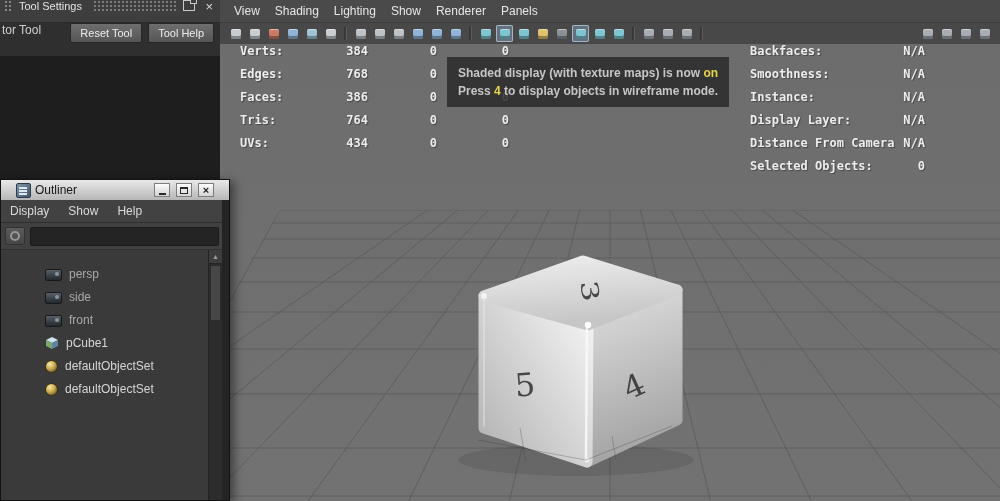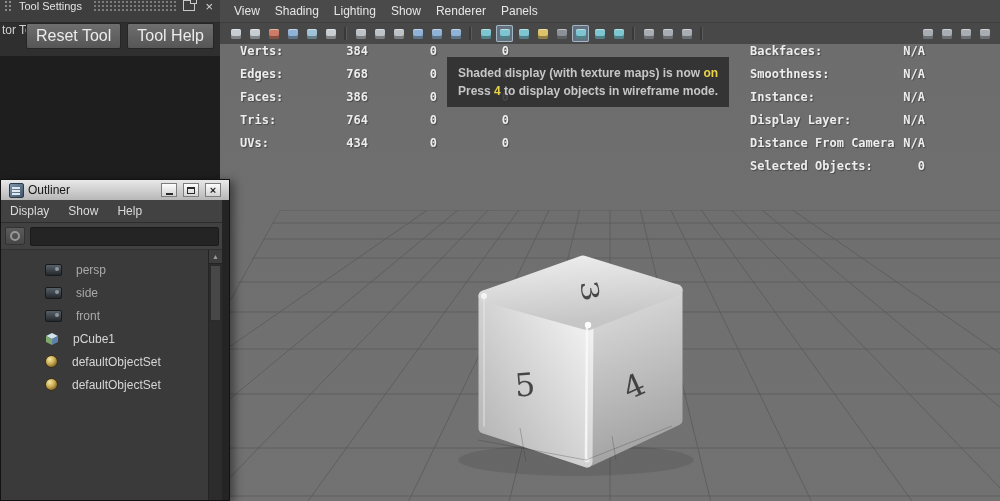--- a/index.html
+++ b/index.html
@@ -11,21 +11,21 @@
   .ts-titlebar{height:22px;background:#3e3e3e;border-bottom:1px solid #2a2a2a;display:flex;align-items:flex-start;padding:0 4px;}
   .grip{width:9px;height:13px;background:radial-gradient(circle,#8a8a8a 1px,transparent 1.3px);background-size:4px 4px;flex:none;}
   .ts-title{color:#e3e3e3;font-size:11px;padding:0 6px;white-space:nowrap;}
   .grip-fill{flex:1;height:11px;margin:0 5px;background:radial-gradient(circle,#7c7c7c 1px,transparent 1.3px);background-size:4px 4px;}
   .ts-float-icon{width:10px;height:9px;border:1px solid #c9c9c9;position:relative;margin-right:7px;flex:none;}
   .ts-float-icon::after{content:"";position:absolute;right:-3px;top:-3px;width:5px;height:4px;background:#3e3e3e;border:1px solid #c9c9c9;}
   .ts-close{color:#d8d8d8;font-size:13px;line-height:13px;padding:0 3px;cursor:default;}
   .ts-row{height:33px;background:#2f2f2f;border-bottom:1px solid #171717;display:flex;align-items:flex-start;}
   .ts-tool-label{color:#cfcfcf;font-size:12px;padding-left:2px;flex:1;white-space:nowrap;overflow:hidden;}
   .ts-button{background:linear-gradient(#6e6e6e,#565656);border:1px solid #262626;border-radius:2px;
-             color:#ececec;font-size:16px;padding:3px 9px;margin-right:6px;white-space:nowrap;}
+             color:#ececec;font-size:11px;padding:3px 9px;margin-right:6px;white-space:nowrap;}
   .ts-content{position:absolute;left:0;top:56px;right:0;bottom:0;background:#1e1e1e;}
 
   
   .viewport{position:absolute;left:220px;top:0;width:780px;height:414px;background:#0f172a;}
   .vp-menubar{height:22px;background:#4a4a4a;display:flex;align-items:center;gap:15px;padding-left:14px;
               font-size:12px;color:#e6e6e6;border-bottom:1px solid #3f3f3f;}
   .vp-menu{cursor:default;}
   .vp-toolbar{height:21px;background:#484848;border-bottom:1px solid #393939;display:flex;align-items:center;padding:0 7px;gap:2px;}
   .tb-icon{width:17px;height:17px;display:flex;align-items:center;justify-content:center;border-radius:2px;flex:none;}
   .tb-icon.active{background:#64707d;box-shadow:inset 0 0 0 1px #a3b6c6;}
@@ -49,38 +49,38 @@
 
   
   .vp-tooltip{position:absolute;left:227px;top:57px;background:rgba(42,42,42,.85);padding:7px 11px;
               font-size:12px;font-weight:bold;color:#c6c6c6;line-height:18px;white-space:nowrap;z-index:5;}
   .hl{font-weight:bold;}
 
   
   .outliner{position:absolute;left:0;top:179px;width:230px;height:322px;background:#3a3a3a;
             border:1px solid #121212;box-sizing:border-box;box-shadow:4px 2px 9px rgba(0,0,0,.45);z-index:10;
             display:flex;flex-direction:column;}
-  .ol-titlebar{height:20px;flex:none;background:linear-gradient(#e9e9e9,#b7b7b7);display:flex;align-items:center;padding:0 8px;gap:4px;}
+  .ol-titlebar{height:20px;flex:none;background:linear-gradient(#e9e9e9,#b7b7b7);display:flex;align-items:center;padding:0 15px;gap:4px;}
   .ol-win-icon{width:13px;height:13px;background:linear-gradient(135deg,#8096aa,#3f566c);border:1px solid #2c3a49;border-radius:2px;position:relative;flex:none;}
   .ol-win-icon::after{content:"";position:absolute;left:2px;top:3px;width:8px;height:2px;background:#dfe8ef;box-shadow:0 3px 0 #dfe8ef,0 6px 0 #dfe8ef;}
   .ol-title{flex:1;font-size:12px;color:#161616;}
   .wb{width:16px;height:14px;background:linear-gradient(#fdfdfd,#d3d3d3);border:1px solid #7d7d7d;
       display:flex;align-items:center;justify-content:center;margin-left:2px;flex:none;box-sizing:border-box;}
   .wb-min-glyph{width:7px;height:2px;background:#2a2a2a;margin-top:7px;}
   .wb-max-glyph{width:8px;height:7px;border:1px solid #2a2a2a;border-top-width:2px;box-sizing:border-box;}
   .wb-close-glyph{font-size:11px;font-weight:bold;color:#1d1d1d;line-height:10px;}
   .ol-menubar{height:22px;flex:none;background:#424242;border-bottom:1px solid #2d2d2d;display:flex;align-items:center;gap:19px;
               padding-left:9px;font-size:12px;color:#dadada;}
   .ol-searchrow{height:26px;flex:none;background:#414141;display:flex;align-items:center;padding:0 10px 0 4px;gap:5px;border-bottom:1px solid #303030;}
   .ol-filter-icon{width:18px;height:16px;background:linear-gradient(#5b5b5b,#464646);border:1px solid #323232;border-radius:2px;position:relative;flex:none;}
   .ol-filter-icon::after{content:"";position:absolute;left:4px;top:3px;width:6px;height:6px;border:2px solid #979797;border-radius:50%;}
   .ol-search-input{flex:1;height:17px;background:#242424;border:1px solid #1a1a1a;border-radius:2px;color:#ddd;
                    font-size:11px;padding:0 4px;outline:none;}
   .ol-list{flex:1;position:relative;background:#3a3a3a;padding-top:8px;}
-  .ol-item{display:flex;align-items:center;height:23px;padding-left:44px;gap:14px;font-size:12px;color:#d6d6d6;}
+  .ol-item{display:flex;align-items:flex-end;height:23px;padding-left:44px;gap:7px;font-size:12px;color:#d6d6d6;}
   .ol-item.cam{color:#a9a9a9;}
   .ic-cam{width:15px;height:10px;border-radius:2px;background:linear-gradient(180deg,#586068,#23282c);border:1px solid #171a1d;position:relative;flex:none;}
   .ic-cam::after{content:"";position:absolute;right:2px;top:2px;width:4px;height:4px;border-radius:50%;background:#8b969e;}
   .ic-sphere{width:13px;height:13px;border-radius:50%;background:radial-gradient(circle at 35% 30%,#f4e9a8,#c9a94e 45%,#70592a 82%);border:1px solid #3a3116;flex:none;box-sizing:border-box;}
   .ic-cube-svg{flex:none;}
   .ol-scroll{position:absolute;top:0;right:7px;width:13px;bottom:0;background:#2c2c2c;border-left:1px solid #242424;}
   .ol-scroll-up{height:13px;display:flex;align-items:center;justify-content:center;color:#9a9a9a;font-size:7px;background:#3d3d3d;border-bottom:1px solid #242424;}
   .ol-scroll-thumb{margin:1px 1px;height:54px;background:#474747;border:1px solid #2a2a2a;}
   .ol-right-edge{position:absolute;right:0;top:20px;bottom:0;width:7px;background:#242424;}
 </style>

